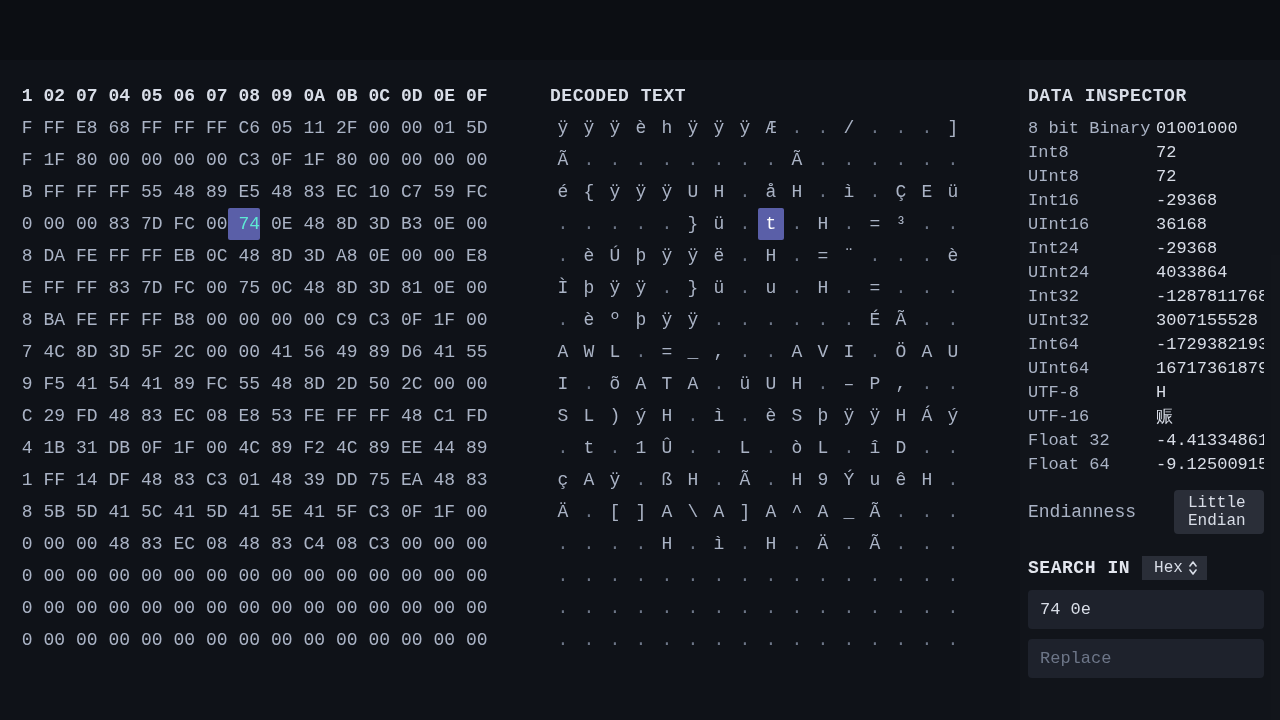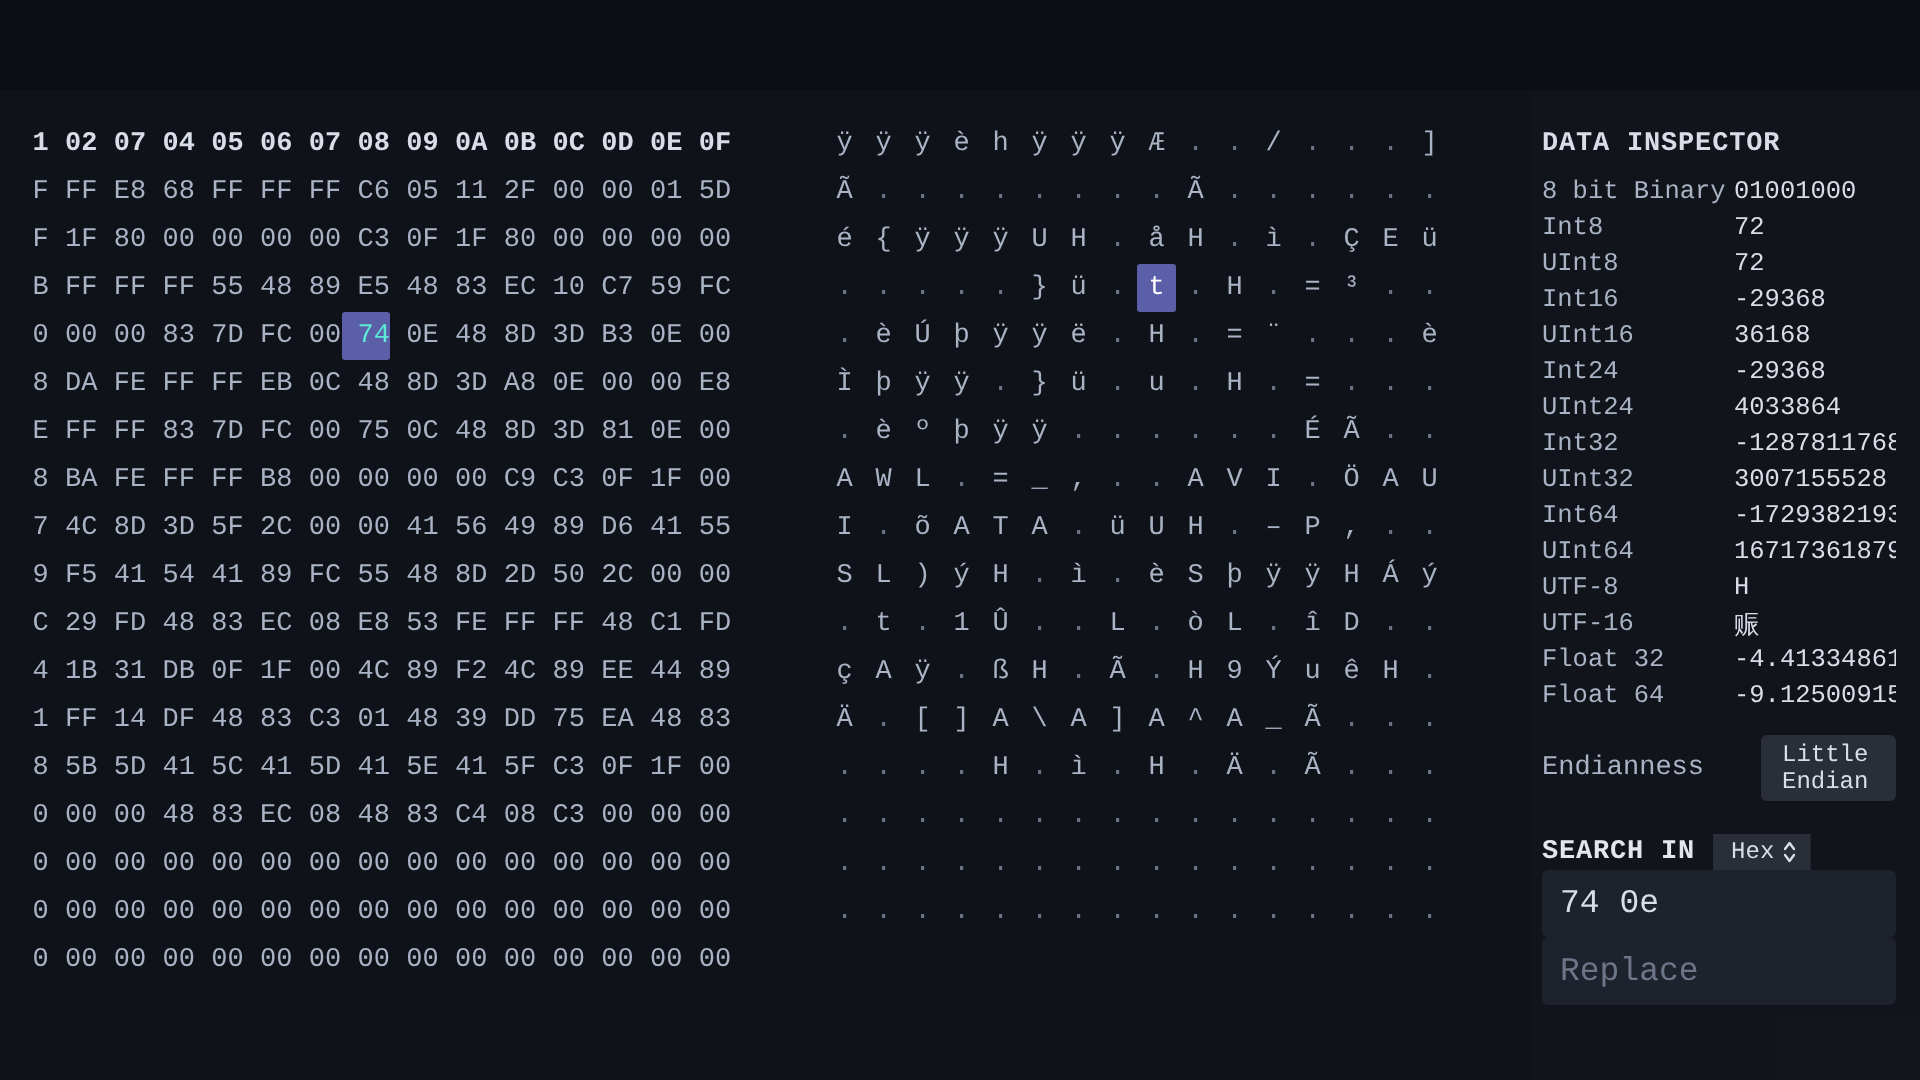--- a/index.html
+++ b/index.html
@@ -37,21 +37,21 @@
   .insp-val{color:var(--text-bright);white-space:nowrap;overflow:hidden;}
 
   .endian-row{display:flex;align-items:center;margin-top:14px;gap:18px;}
   .endian-btn{background:#2a2e38;color:var(--text-bright);padding:4px 14px;border-radius:4px;font-size:16px;}
 
   .search-row{display:flex;align-items:center;margin-top:22px;gap:12px;font-family:Liberation Mono, monospace;}
   .search-title{color:#e3e6ee;font-weight:700;letter-spacing:0.03em;font-size:18px;}
   .search-select{background:#2a2e38;color:var(--text-bright);padding:3px 10px 3px 12px;border-radius:0;display:flex;align-items:center;gap:6px;font-size:16px;}
   .sel-arrows-svg{width:8px;height:14px;}
 
-  .search-input,.replace-input{margin-top:0;background:#1e222c;padding:10px 12px;border-radius:4px;color:var(--text-bright);font-size:22px;}
+  .search-input,.replace-input{margin-top:10px;background:#1e222c;padding:10px 12px;border-radius:4px;color:var(--text-bright);font-size:17px;}
   .replace-input{color:var(--text-dim);}
 </style>
 </head>
 <body>
 
 <div class="top-bar"></div>
 
 <div class="main">
 
   <div class="hex-pane">
@@ -359,20 +359,21 @@
           <span class="hx-cell">00</span>
           <span class="hx-cell">00</span>
           <span class="hx-cell">00</span>
           <span class="hx-cell">00</span>
           <span class="hx-cell">00</span>
         </div>
       </div>
   </div>
 
   <div class="decoded-pane">
+    <div class="pane-title">DECODED TEXT</div>
     <div id="dec-body">
         <div class="dec-row">
           <span class="dec-cell">ÿ</span>
           <span class="dec-cell">ÿ</span>
           <span class="dec-cell">ÿ</span>
           <span class="dec-cell">è</span>
           <span class="dec-cell">h</span>
           <span class="dec-cell">ÿ</span>
           <span class="dec-cell">ÿ</span>
           <span class="dec-cell">ÿ</span>

